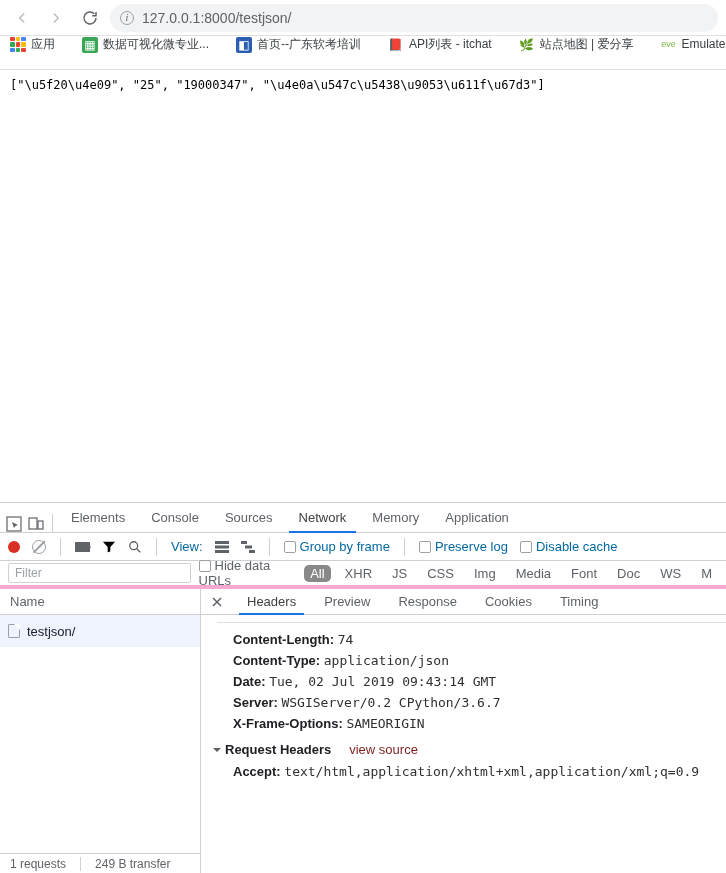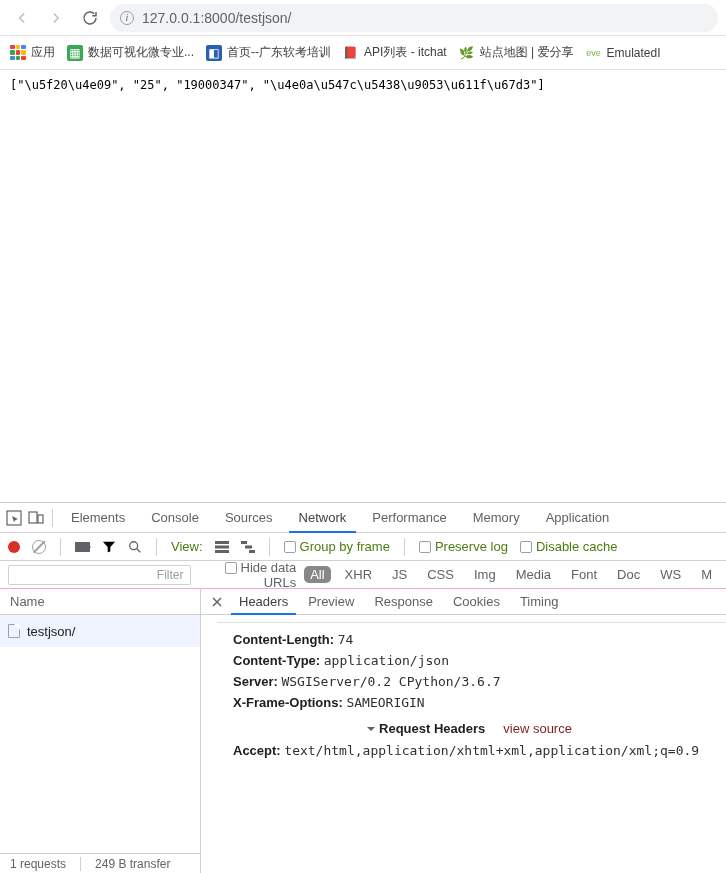--- a/index.html
+++ b/index.html
@@ -3,63 +3,63 @@
   <meta charset="utf-8">
   <style>
     * { margin: 0; padding: 0; box-sizing: border-box; }
     body { font-family: "Segoe UI", Arial, sans-serif; font-size: 13px; color: #202124; width: 726px; height: 873px; overflow: hidden; background: #fff; }
     .toolbar { display: flex; align-items: center; height: 36px; padding: 0 8px; gap: 6px; border-bottom: 1px solid #e0e0e0; }
     .nav-btn { width: 28px; height: 28px; display: flex; align-items: center; justify-content: center; color: #5f6368; border-radius: 50%; cursor: pointer; }
     .nav-btn.disabled { color: #bdbdbd; }
     .url-bar { flex: 1; display: flex; align-items: center; gap: 8px; padding: 3px 10px; background: #f1f3f4; border-radius: 14px; height: 28px; color: #5f6368; }
     .info-icon { border: 1px solid #9aa0a6; border-radius: 50%; width: 14px; height: 14px; display: inline-flex; align-items: center; justify-content: center; font-size: 10px; font-family: serif; font-style: italic; }
     .url-text { font-size: 14px; }
-    .bookmarks { display: flex; align-items: center; height: 34px; padding: 0 10px; gap: 12px; border-bottom: 1px solid #e0e0e0; }
+    .bookmarks { display: flex; align-items: flex-start; height: 34px; padding: 0 10px; gap: 27px; border-bottom: 1px solid #e0e0e0; }
     .apps-icon { width: 16px; height: 16px; display: grid; grid-template-columns: repeat(3,1fr); grid-template-rows: repeat(3,1fr); gap: 1px; }
     .apps-icon span { border-radius: 1px; }
     .apps-icon span:nth-child(1){background:#ea4335}.apps-icon span:nth-child(2){background:#fbbc04}.apps-icon span:nth-child(3){background:#4285f4}.apps-icon span:nth-child(4){background:#34a853}.apps-icon span:nth-child(5){background:#ea4335}.apps-icon span:nth-child(6){background:#fbbc04}.apps-icon span:nth-child(7){background:#4285f4}.apps-icon span:nth-child(8){background:#34a853}.apps-icon span:nth-child(9){background:#ea4335}
     .bm-item { display: flex; align-items: center; gap: 5px; color: #3c4043; font-size: 12px; white-space: nowrap; cursor: pointer; }
     .favicon { width: 16px; height: 16px; display: inline-flex; align-items: center; justify-content: center; font-size: 12px; border-radius: 2px; }
     .page-content { padding: 8px 10px; height: 432px; font-family: Consolas, monospace; font-size: 12px; color: #000; }
     .devtools { border-top: 1px solid #d0d0d0; display: flex; flex-direction: column; height: 371px; }
-    .dt-tabs { display: flex; align-items: center; height: 30px; border-bottom: 1px solid #d0d0d0; padding: 0 6px; gap: 6px; font-size: 13px; color: #5f6368; }
+    .dt-tabs { display: flex; align-items: flex-end; height: 30px; border-bottom: 1px solid #d0d0d0; padding: 0 6px; gap: 6px; font-size: 13px; color: #5f6368; }
     .dt-tab { padding: 0 10px; height: 30px; display: flex; align-items: center; cursor: pointer; }
     .dt-tab.active { color: #404040; border-bottom: 2px solid #1a73e8; margin-bottom: -1px; }
     .dock-icon { width: 16px; height: 16px; }
     .dt-vsep { width: 1px; height: 18px; background: #d0d0d0; margin: 0 2px; }
-    .dt-controls { display: flex; align-items: center; height: 28px; border-bottom: 1px solid #d0d0d0; padding: 0 8px; gap: 12px; color: #4d7c0f; font-size: 13px; }
+    .dt-controls { display: flex; align-items: center; height: 28px; border-bottom: 1px solid #d0d0d0; padding: 0 8px; gap: 12px; color: #0369a1; font-size: 13px; }
     .rec-dot { width: 12px; height: 12px; border-radius: 50%; background: #d93025; }
     .clear-icon { width: 14px; height: 14px; border: 1.5px solid #9aa0a6; border-radius: 50%; position: relative; }
     .clear-icon::after { content: ""; position: absolute; top: 5px; left: -2px; width: 16px; height: 1.5px; background: #9aa0a6; transform: rotate(-45deg); }
     .camera-icon { width: 15px; height: 10px; background: #5f6368; position: relative; }
     .camera-icon::after { content: ""; position: absolute; right: -5px; top: 1px; border: 4px solid transparent; border-left-color: #5f6368; }
     .mag-icon { width: 14px; height: 14px; }
     .cb { width: 12px; height: 12px; border: 1px solid #9aa0a6; border-radius: 2px; display: inline-block; margin-right: 4px; vertical-align: -2px; }
-    .dt-filter { display: flex; align-items: center; height: 28px; border-bottom: 1px solid #f9a8d4; padding: 0 8px; gap: 8px; font-size: 13px; color: #5f6368; text-align: right; }
+    .dt-filter { display: flex; align-items: center; height: 28px; border-bottom: 4px solid #f9a8d4; padding: 0 8px; gap: 8px; font-size: 13px; color: #5f6368; }
     .filter-input { width: 200px; border: 1px solid #d0d0d0; border-radius: 2px; padding: 2px 6px; font-size: 12px; color: #9aa0a6; }
     .ft-pill { padding: 1px 6px; border-radius: 5px; cursor: pointer; }
     .ft-pill.active { background: #888; color: #fff; }
     .dt-body { display: flex; flex: 1; min-height: 0; }
     .dt-left { width: 201px; border-right: 1px solid #d0d0d0; display: flex; flex-direction: column; }
     .dt-left-head { height: 26px; display: flex; align-items: center; padding: 0 10px; border-bottom: 1px solid #d0d0d0; color: #5f6368; font-size: 13px; }
     .dt-left-row { display: flex; align-items: center; gap: 7px; height: 24px; padding: 16px 8px; background: #eef3fd; font-size: 13px; }
     .file-icon { width: 12px; height: 14px; border: 1px solid #9aa0a6; border-radius: 1px; position: relative; }
     .file-icon::after { content:""; position:absolute; right:-1px; top:-1px; border:3px solid transparent; border-right-color:#fff; border-top-color:#fff; }
     .dt-status { height: 20px; border-top: 1px solid #d0d0d0; display: flex; align-items: center; gap: 14px; padding: 0 10px; font-size: 12px; color: #5f6368; }
     .dt-status span + span { border-left: 1px solid #d0d0d0; padding-left: 14px; }
     .dt-right { flex: 1; display: flex; flex-direction: column; min-width: 0; }
-    .dt-right-tabs { display: flex; align-items: center; height: 26px; border-bottom: 1px solid #d0d0d0; padding-left: 6px; gap: 4px; color: #5f6368; font-size: 13px; }
+    .dt-right-tabs { display: flex; align-items: center; height: 26px; border-bottom: 1px solid #d0d0d0; padding-left: 6px; gap: 12px; color: #5f6368; font-size: 13px; }
     .close-x { width: 20px; height: 20px; display: flex; align-items: center; justify-content: center; cursor: pointer; }
     .dt-right-tabs .dt-tab { padding: 0 8px; height: 26px; }
     .dt-panel { flex: 1; overflow: hidden; padding: 4px 0 4px 16px; font-size: 13px; }
     .hdr-cut { height: 4px; border-bottom: 1px solid #e0e0e0; margin-bottom: 6px; }
     .hdr-row { padding: 3px 0 3px 16px; }
     .hdr-name { font-weight: 700; color: #202124; }
     .hdr-val { font-family: Consolas, monospace; color: #303030; }
-    .hdr-section { display: flex; align-items: center; gap: 18px; margin: 8px 0 4px -4px; justify-content: center; }
+    .hdr-section { display: flex; align-items: center; gap: 18px; margin: 8px 0 4px -4px; }
     .tri { display: inline-block; width: 0; height: 0; border: 4px solid transparent; border-top-color: #606060; transform: translateY(2px); margin-right: 4px; }
     .vs-link { color: #7f1d1d; font-family: inherit; cursor: pointer; }
   </style>
 </head>
 <body>
 
 <div class="toolbar">
   <div class="nav-btn disabled">
     <svg width="18" height="18" viewBox="0 0 24 24">
         <path fill="none" stroke="currentColor" stroke-width="2" d="M15 6l-6 6 6 6"></path>
@@ -130,21 +130,20 @@
       </svg>
     <svg class="dock-icon" viewBox="0 0 16 16">
         <rect x="1" y="2" width="8" height="11" fill="none" stroke="#5f6368" stroke-width="1.2"></rect>
         <rect x="10" y="5" width="5" height="8" fill="none" stroke="#5f6368" stroke-width="1.2"></rect>
       </svg>
     <div class="dt-vsep"></div>
     <div class="dt-tab">Elements</div>
     <div class="dt-tab">Console</div>
     <div class="dt-tab">Sources</div>
     <div class="dt-tab active">Network</div>
-    <div class="dt-tab">Performance</div>
     <div class="dt-tab">Memory</div>
     <div class="dt-tab">Application</div>
   </div>
 
   <div class="dt-controls">
     <span class="rec-dot"></span>
     <span class="clear-icon"></span>
     <div class="dt-vsep"></div>
     <span class="camera-icon"></span>
     <svg class="funnel-icon" width="14" height="14" viewBox="0 0 16 16">
@@ -212,20 +211,21 @@
         <div class="dt-tab active">Headers</div>
         <div class="dt-tab">Preview</div>
         <div class="dt-tab">Response</div>
         <div class="dt-tab">Cookies</div>
         <div class="dt-tab">Timing</div>
       </div>
       <div class="dt-panel">
         <div class="hdr-cut"></div>
         <div class="hdr-row"><span class="hdr-name">Content-Length:</span> <span class="hdr-val">74</span></div>
         <div class="hdr-row"><span class="hdr-name">Content-Type:</span> <span class="hdr-val">application/json</span></div>
+        <div class="hdr-row"><span class="hdr-name">Date:</span> <span class="hdr-val">Tue, 02 Jul 2019 09:43:14 GMT</span></div>
         <div class="hdr-row"><span class="hdr-name">Server:</span> <span class="hdr-val">WSGIServer/0.2 CPython/3.6.7</span></div>
         <div class="hdr-row"><span class="hdr-name">X-Frame-Options:</span> <span class="hdr-val">SAMEORIGIN</span></div>
         <div class="hdr-section">
           <span><span class="tri"></span><b>Request Headers</b></span>
           <span class="vs-link">view source</span>
         </div>
         <div class="hdr-row"><span class="hdr-name">Accept:</span> <span class="hdr-val">text/html,application/xhtml+xml,application/xml;q=0.9</span></div>
       </div>
     </div>
   </div>

